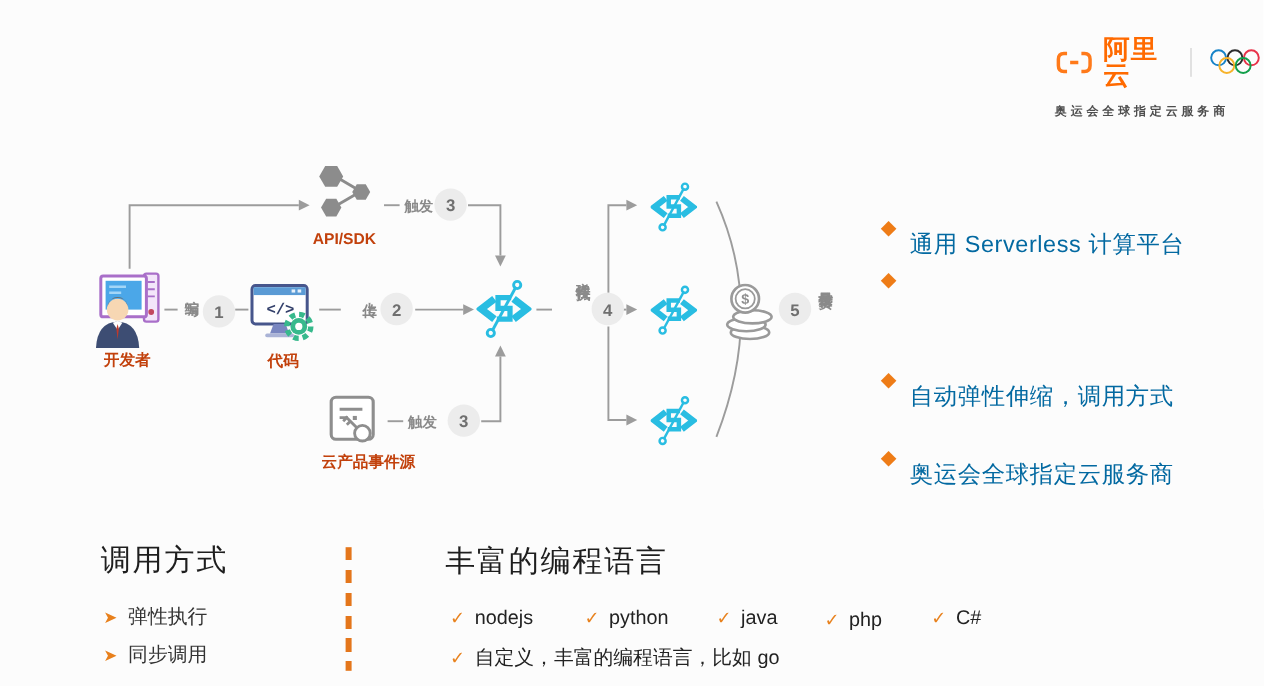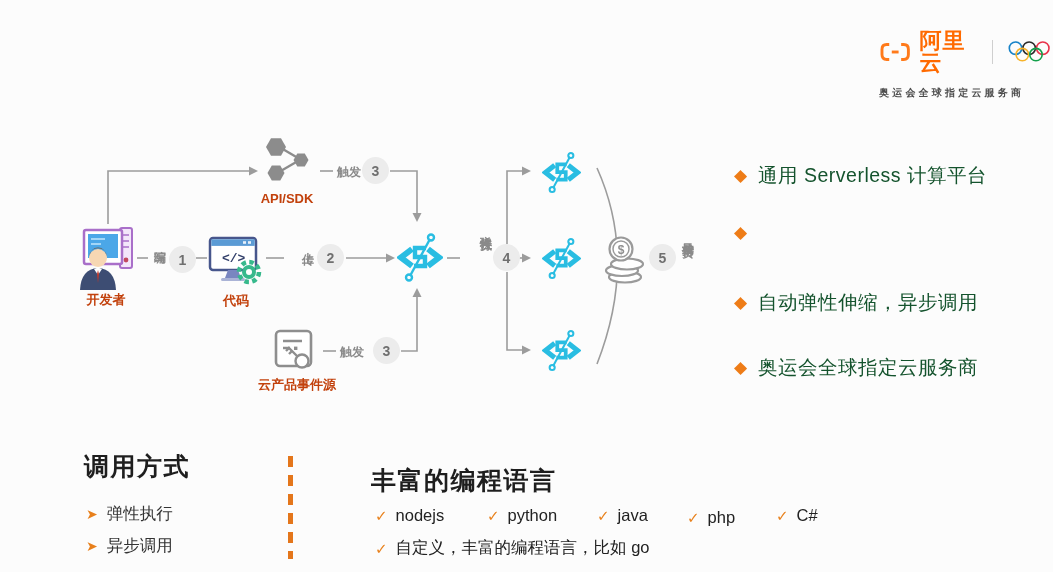--- a/index.html
+++ b/index.html
@@ -22,23 +22,23 @@
   }
   .vlabel{
     writing-mode:vertical-rl;text-orientation:upright;font-size:12px;color:#8a8a8a;
     font-weight:700;letter-spacing:2px;line-height:1;white-space:nowrap;
   }
   .hlabel{font-size:12px;color:#8a8a8a;font-weight:700;white-space:nowrap;}
   .nlabel{font-size:13px;color:#c2410c;font-weight:700;transform:translateX(-50%);white-space:nowrap;}
   
   .feature-row{display:flex;align-items:center;gap:11px;white-space:nowrap;}
   .diamond{font-size:17px;color:#ee7c17;line-height:1;}
-  .feature-text{font-size:19.5px;font-weight:500;color:#14532d;letter-spacing:0.5px;}
-  
-  .section-heading{font-size:25px;font-weight:700;color:#1e1e1e;letter-spacing:1.5px;white-space:nowrap;}
+  .feature-text{font-size:19.5px;font-weight:500;color:#0369a1;letter-spacing:0.5px;margin-top:28px;}
+  
+  .section-heading{font-size:25px;font-weight:400;color:#1e1e1e;letter-spacing:1.5px;white-space:nowrap;}
   .inv-row{display:flex;align-items:center;gap:9px;white-space:nowrap;}
   .arrow-bullet{color:#e8801c;font-size:14px;line-height:1;}
   .inv-text{font-size:16.5px;color:#333;}
   .dash-divider{
     width:5px;height:103px;
     background:repeating-linear-gradient(to bottom,#e4761b 0 11px,transparent 11px 19px);
   }
   .lang-item{display:flex;align-items:center;gap:8px;white-space:nowrap;}
   .check{color:#e8821e;font-size:15px;font-weight:700;line-height:1;}
   .lang-text{font-size:16.5px;color:#222;}
@@ -155,21 +155,21 @@
       <path d="M12,13 h19 M12,20 h7" stroke="#8e8e8e" stroke-width="2.4"></path>
       <rect x="23" y="18.6" width="3.4" height="3.4" fill="#8e8e8e"></rect>
       <g stroke="#8e8e8e" stroke-width="2.4" fill="#fff">
         <path d="M27,29 L17,19" fill="none"></path>
         <path d="M21,23 l-3,3" fill="none"></path>
         <path d="M18,20 l-3,3" fill="none"></path>
         <circle cx="31" cy="33" r="6.5"></circle>
       </g>
     </svg>
   </div>
-  <div class="abs nlabel" style="left:297px;top:376px;text-align:right;">云产品事件源</div>
+  <div class="abs nlabel" style="left:307px;top:376px;text-align:right;">云产品事件源</div>
 
   <svg width="0" height="0" style="position:absolute" aria-hidden="true">
     <defs>
       <symbol id="fc-icon" viewBox="0 0 46 53">
         <g stroke="#29bde2" fill="none">
           <polyline points="15,18 4,26.5 15,35" stroke-width="6"></polyline>
           <polyline points="31,18 42,26.5 31,35" stroke-width="6"></polyline>
           <polyline points="29,17 18,17 18,26 28,26 28,35 17,35" stroke-width="4.4"></polyline>
           <path d="M33,8 L13,45" stroke-width="2.4"></path>
           <circle cx="34" cy="6.5" r="3" stroke-width="2.4"></circle>
@@ -233,40 +233,40 @@
 
   <div class="abs feature-row" style="left:734px;top:162px;">
     <span class="diamond">◆</span>
     <span class="feature-text">通用 Serverless 计算平台</span>
   </div>
   <div class="abs feature-row" style="left:734px;top:224px;">
     <span class="diamond">◆</span>
   </div>
   <div class="abs feature-row" style="left:734px;top:289px;">
     <span class="diamond">◆</span>
-    <span class="feature-text">自动弹性伸缩，异步调用</span>
+    <span class="feature-text">自动弹性伸缩，调用方式</span>
   </div>
   <div class="abs feature-row" style="left:734px;top:354px;">
     <span class="diamond">◆</span>
     <span class="feature-text">奥运会全球指定云服务商</span>
   </div>
 
   <div class="abs section-heading" style="left:84px;top:450px;">调用方式</div>
   <div class="abs inv-row" style="left:86px;top:503px;">
     <span class="arrow-bullet">➤</span>
     <span class="inv-text">弹性执行</span>
   </div>
   <div class="abs inv-row" style="left:86px;top:535px;">
     <span class="arrow-bullet">➤</span>
-    <span class="inv-text">异步调用</span>
+    <span class="inv-text">同步调用</span>
   </div>
 
   <div class="abs dash-divider" style="left:288px;top:456px;"></div>
 
-  <div class="abs section-heading" style="left:371px;top:464px;">丰富的编程语言</div>
+  <div class="abs section-heading" style="left:371px;top:451px;">丰富的编程语言</div>
 
   <div class="abs lang-item" style="left:375px;top:506px;">
     <span class="check">✓</span>
     <span class="lang-text">nodejs</span>
   </div>
   <div class="abs lang-item" style="left:487px;top:506px;">
     <span class="check">✓</span>
     <span class="lang-text">python</span>
   </div>
   <div class="abs lang-item" style="left:597px;top:506px;">

